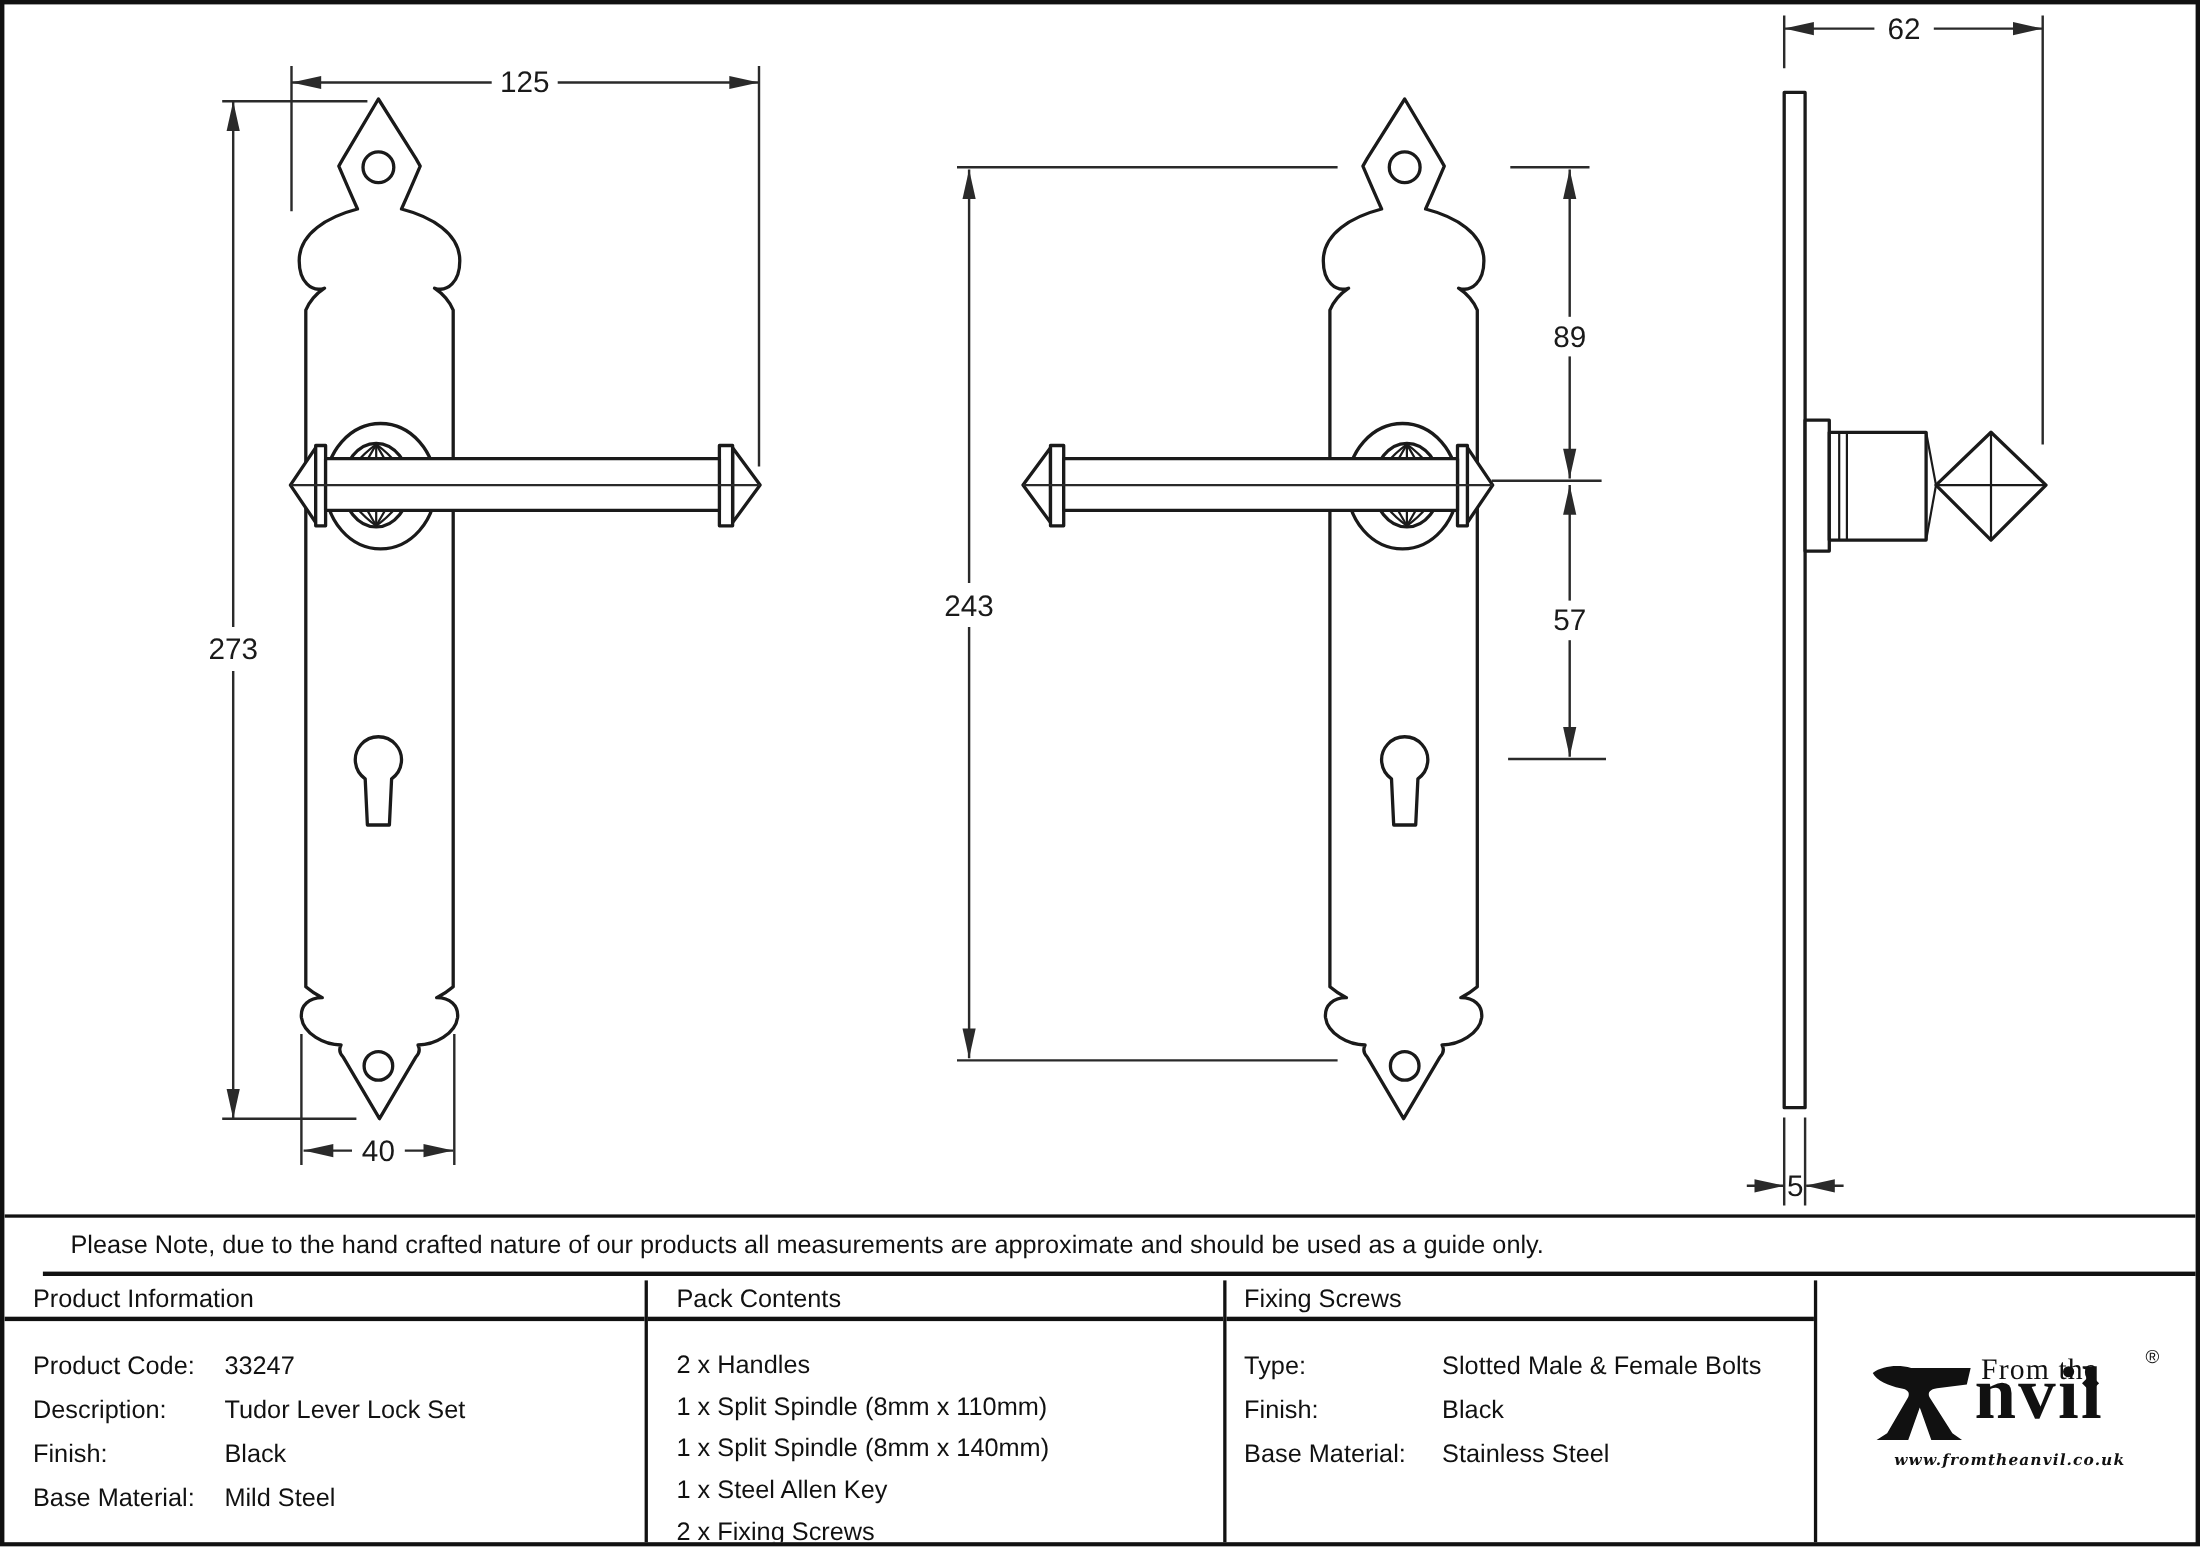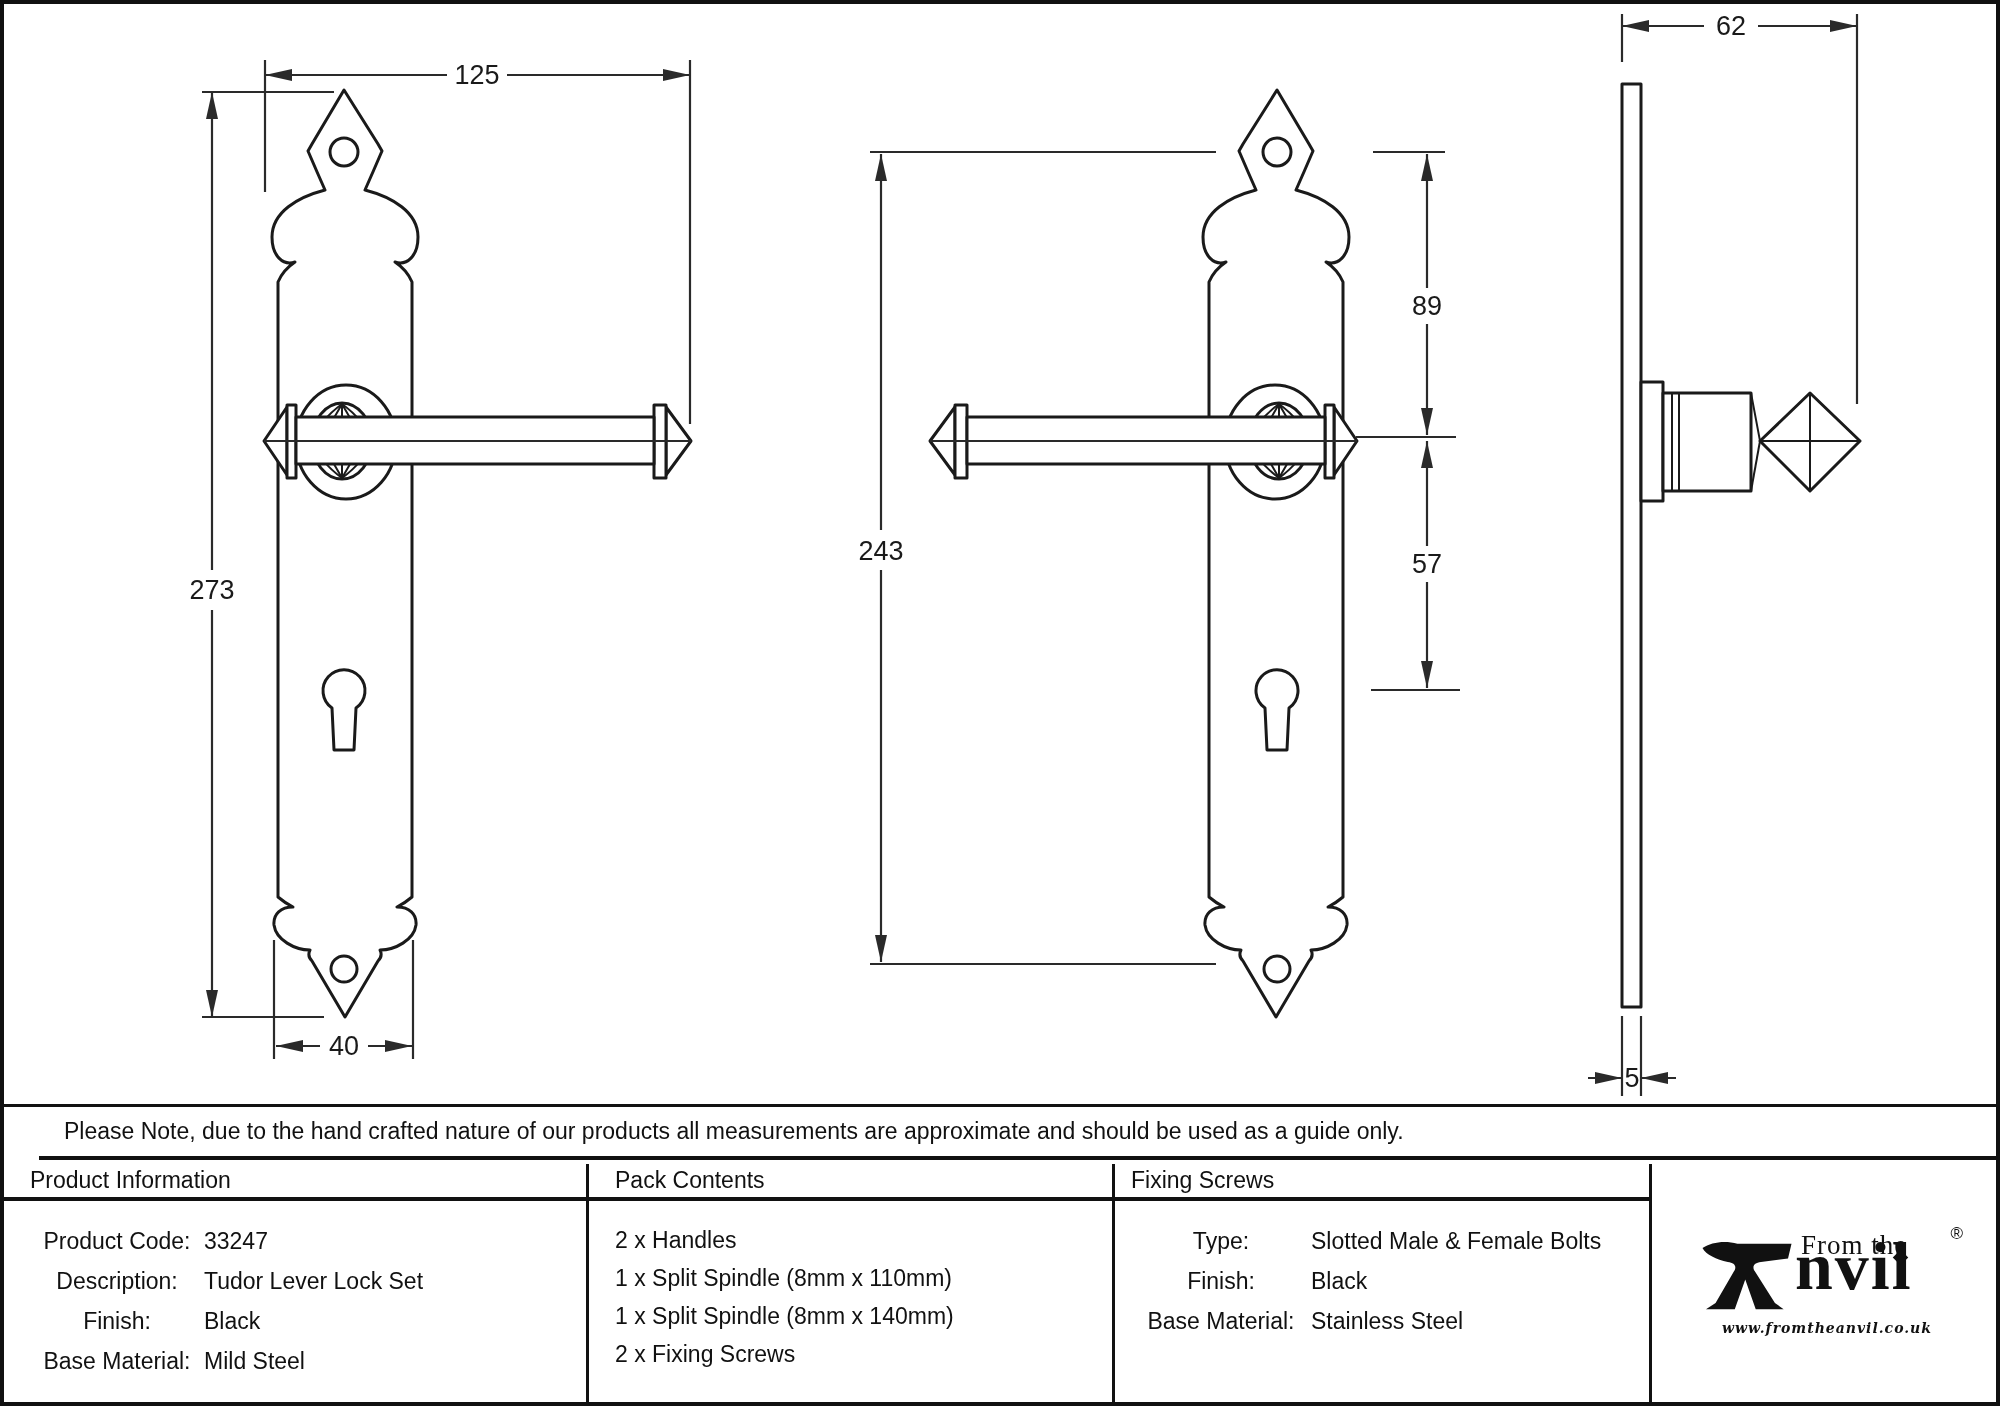--- a/index.html
+++ b/index.html
@@ -26,21 +26,21 @@
     display:grid;grid-template-columns:582px 526px 537px auto;
   }
   .tcell{border-left:3px solid #111;box-sizing:border-box;position:relative;}
   .tcell:first-child{border-left:none;}
   .cell-header{
     height:37px;border-bottom:4px solid #111;display:flex;align-items:center;
     padding-left:26px;box-sizing:border-box;font-size:23px;
   }
   .cell-body{padding:20px 0 0 26px;font-size:23px;}
   .kv{display:flex;height:40px;align-items:center;}
-  .kv .k{width:174px;flex:none;text-align:center;}
+  .kv .k{width:174px;flex:none;}
   .pc-item{height:38px;display:flex;align-items:center;}
   .c3 .cell-header{padding-left:16px;align-items:center;}
   .c3 .cell-body{padding-left:16px;}
   .c3 .kv .k{width:180px;}
   
   .logo-cell{display:flex;align-items:flex-start;justify-content:center;}
   .logo{position:relative;width:250px;height:120px;margin-top:64px;}
   .logo .anvil-svg{position:absolute;left:0;top:10px;width:96px;height:76px;}
   .logo .fromthe{position:absolute;left:102px;top:2px;font-family:"Liberation Serif",serif;font-size:27px;letter-spacing:1px;}
   .logo .nvil{position:absolute;left:96px;top:4px;font-family:"Liberation Serif",serif;font-weight:bold;font-size:68px;line-height:68px;letter-spacing:2px;}
@@ -239,20 +239,21 @@
     </div>
 
     <div class="tcell c2">
       <div class="cell-header">
         <span>Pack Contents</span>
       </div>
       <div class="cell-body">
         <div class="pc-item">2 x Handles</div>
         <div class="pc-item">1 x Split Spindle (8mm x 110mm)</div>
         <div class="pc-item">1 x Split Spindle (8mm x 140mm)</div>
+        <div class="pc-item">1 x Steel Allen Key</div>
         <div class="pc-item">2 x Fixing Screws</div>
       </div>
     </div>
 
     <div class="tcell c3">
       <div class="cell-header">
         <span>Fixing Screws</span>
       </div>
       <div class="cell-body">
         <div class="kv">

